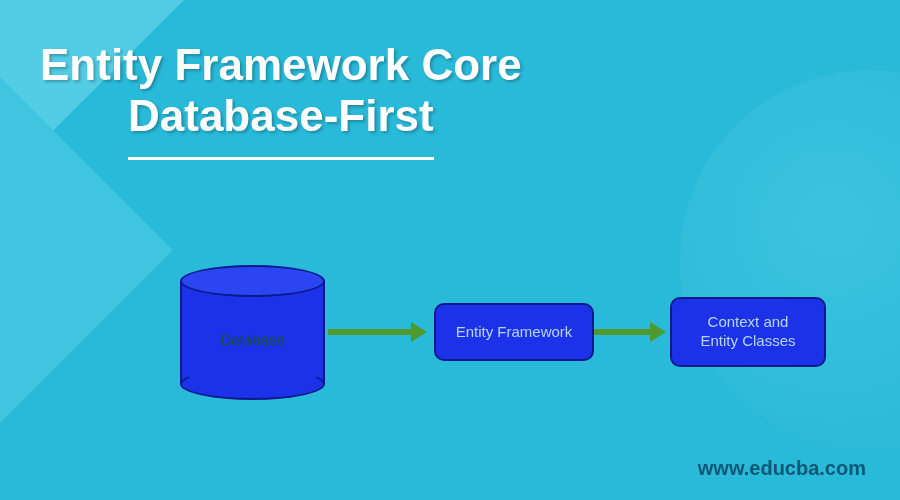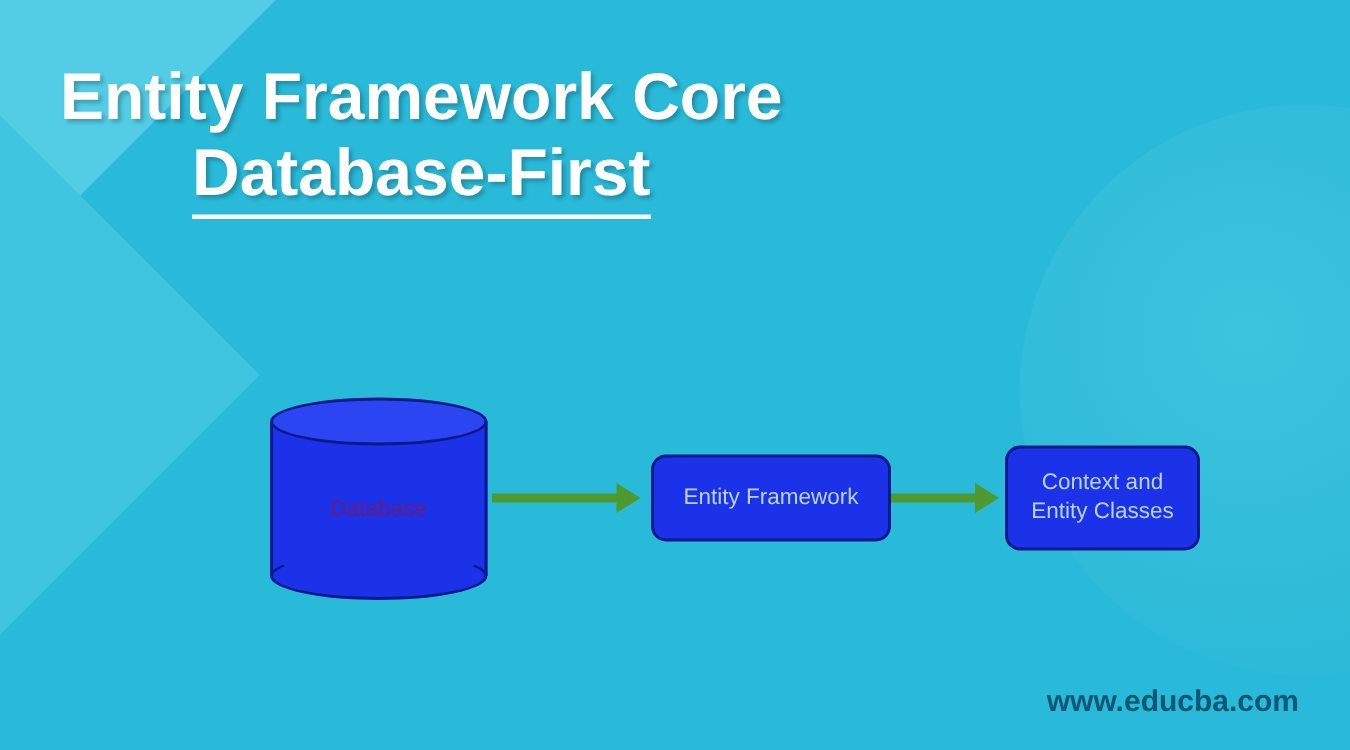--- a/index.html
+++ b/index.html
@@ -46,21 +46,21 @@
     font-size: 44px;
     font-weight: 700;
     color: #fff;
     line-height: 1.15;
     text-shadow: 2px 2px 3px rgba(0,0,0,0.25);
     text-align: center;
   }
   .title-underline {
     display: inline-block;
     border-bottom: 3px solid #fff;
-    padding-bottom: 2px;
+    padding-bottom: 16px;
   }
   .diagram {
     position: absolute;
     top: 255px;
     left: 180px;
     width: 620px;
     height: 180px;
   }
   .db-shape {
     position: absolute;
@@ -98,39 +98,39 @@
     border: 2px solid #0a1a8a;
     border-radius: 50%;
     border-top-color: transparent;
     background: #1b32e8;
   }
   .db-label {
     position: absolute;
     width: 100%;
     text-align: center;
     top: 66px;
-    color: #701a75;
+    color: #14532d;
     font-size: 15px;
   }
   .box {
     position: absolute;
     background: #1b32e8;
     border: 2px solid #0a1a8a;
     border-radius: 10px;
     color: #b8d4f5;
     font-size: 15px;
     display: flex;
     align-items: center;
     justify-content: center;
     text-align: center;
     line-height: 1.25;
     padding: 4px 8px;
   }
   .box-1 { left: 254px; top: 48px; width: 160px; height: 58px; }
-  .box-2 { left: 490px; top: 42px; width: 130px; height: 70px; }
+  .box-2 { left: 490px; top: 42px; width: 156px; height: 70px; }
   .arrow {
     position: absolute;
     height: 6px;
     background: #4f9a2e;
     top: 74px;
   }
   .arrow::after {
     content: "";
     position: absolute;
     right: -14px;

